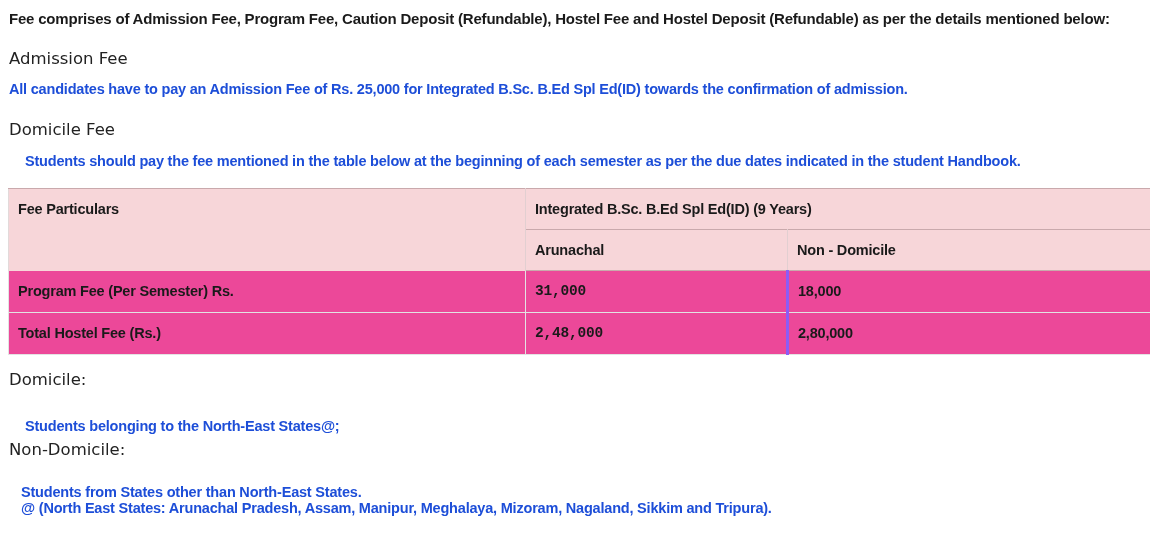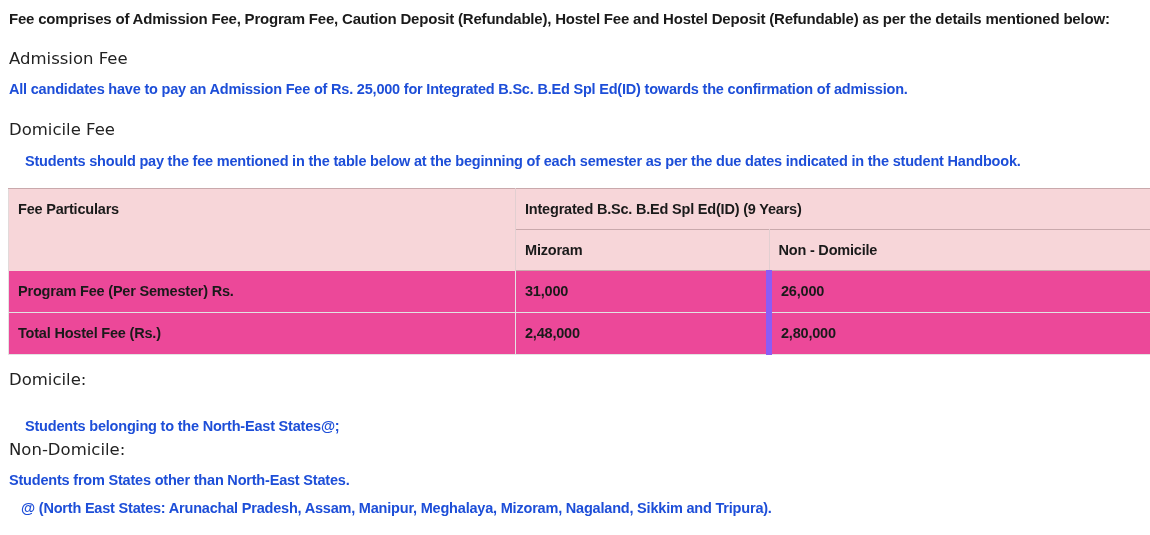--- a/index.html
+++ b/index.html
@@ -25,77 +25,77 @@
     font-size: 14.5px; font-weight: bold; color: #1d4ed8;
     white-space: nowrap; letter-spacing: -0.2px;
   }
   table.fee-table {
     position: absolute; left: 8px; top: 188px;
     width: 1142px; border-collapse: collapse;
     font-size: 14.5px; font-weight: bold; color: #1a1a1a;
   }
   table.fee-table th, table.fee-table td {
     text-align: left; vertical-align: top;
-    padding: 12px 9px 0 9px;
+    padding: 12px 19px 0 9px;
     letter-spacing: -0.2px;
   }
   table.fee-table thead th {
     background: #f7d6d9;
     border-top: 1px solid #c9a9ac;
     height: 28px;
   }
   table.fee-table thead tr.sub th {
     border-top: 1px solid #c9a9ac;
     border-bottom: 1px solid #c9a9ac;
   }
   table.fee-table .col1 { width: 488px; border-left: 1px solid #e2dada; border-right: 1px solid #e2cfd1; }
   table.fee-table .col2 { width: 232px; border-right: 1px solid #e2cfd1; }
   table.fee-table tbody td {
     height: 29px;
     border-bottom: 1px solid #e3e3e3;
     background: #ec4899;
   }
   table.fee-table tbody td.col1 { border-left: 1px solid #e3e3e3; border-right: 1px solid #e3e3e3; }
-  table.fee-table tbody td.col2 { border-right: 6px solid #8b5cf6; }
+  table.fee-table tbody td.col2 { border-right: 3px solid #8b5cf6; font-family: Liberation Mono, monospace; }
 </style>
 </head>
 <body>
 
 <p class="intro" style="margin:0">Fee comprises of Admission Fee, Program Fee, Caution Deposit (Refundable), Hostel Fee and Hostel Deposit (Refundable) as per the details mentioned below:</p>
 
 <h3 class="heading" style="top:49px;margin:0">Admission Fee</h3>
 <p class="para" style="top:81px;margin:0">All candidates have to pay an Admission Fee of Rs. 25,000 for Integrated B.Sc. B.Ed Spl Ed(ID) towards the confirmation of admission.</p>
 
 <h3 class="heading" style="top:120px;margin:0">Domicile Fee</h3>
 <p class="para" style="top:137px;margin:16px">Students should pay the fee mentioned in the table below at the beginning of each semester as per the due dates indicated in the student Handbook.</p>
 
 <table class="fee-table">
   <thead>
     <tr>
       <th class="col1" rowspan="2">Fee Particulars</th>
       <th colspan="2">Integrated B.Sc. B.Ed Spl Ed(ID) (9 Years)</th>
     </tr>
     <tr class="sub">
-      <th class="col2">Mizoram</th>
+      <th class="col2">Arunachal</th>
       <th>Non - Domicile</th>
     </tr>
   </thead>
   <tbody>
     <tr>
       <td class="col1">Program Fee (Per Semester) Rs.</td>
       <td class="col2">31,000</td>
-      <td>26,000</td>
+      <td>18,000</td>
     </tr>
     <tr>
       <td class="col1">Total Hostel Fee (Rs.)</td>
       <td class="col2">2,48,000</td>
       <td>2,80,000</td>
     </tr>
   </tbody>
 </table>
 
 <h3 class="heading" style="top:370px;margin:0">Domicile:</h3>
 <p class="para" style="top:402px;margin:16px">Students belonging to the North-East States@;</p>
 
 <h3 class="heading" style="top:440px;margin:0">Non-Domicile:</h3>
-<p class="para" style="top:472px;margin:0">Students from States other than North-East States.</p>
+<p class="para" style="top:472px;margin:12px">Students from States other than North-East States.</p>
 
 <p class="para" style="top:488px;margin:12px">@ (North East States: Arunachal Pradesh, Assam, Manipur, Meghalaya, Mizoram, Nagaland, Sikkim and Tripura).</p>
 
 </body></html>

